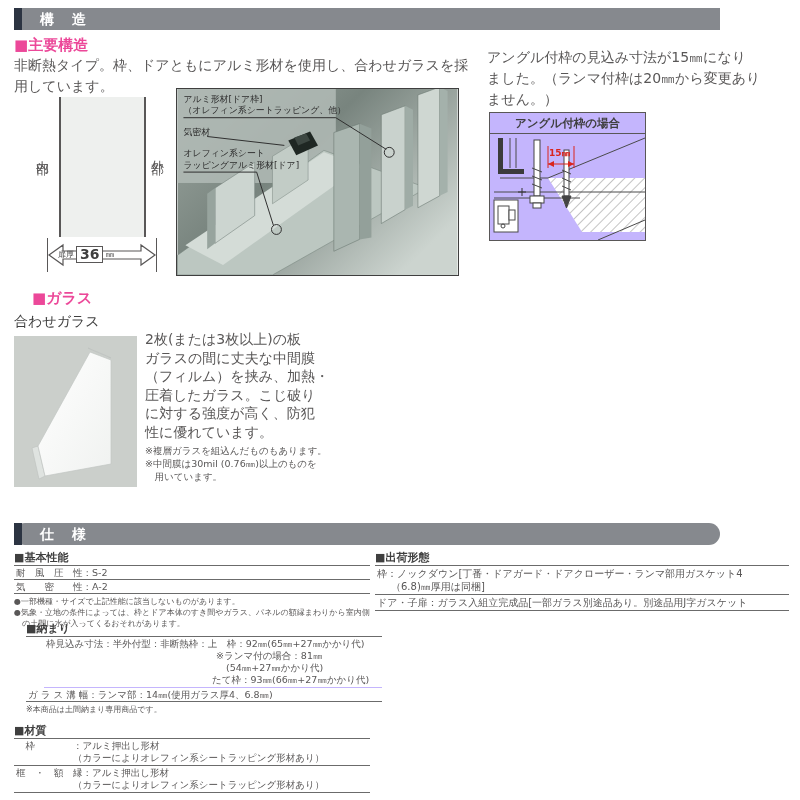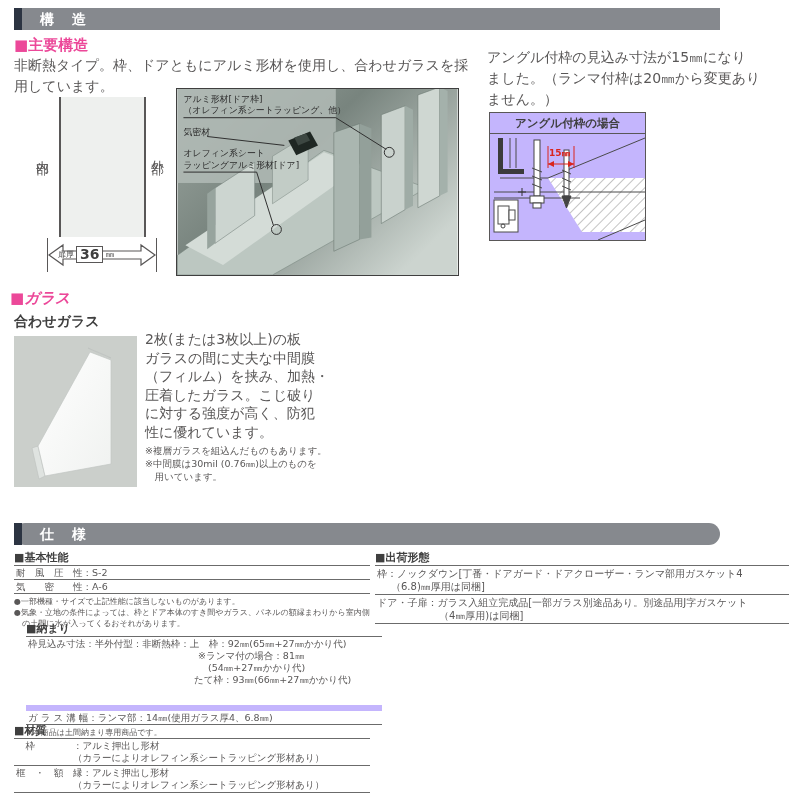--- a/index.html
+++ b/index.html
@@ -7,21 +7,21 @@
   .page { position:relative; width:800px; height:800px; background:#fff; overflow:hidden; }
   .abs { position:absolute; }
 
   
   .bar { position:absolute; left:14px; width:706px; height:22px; background:#86898e;
          color:#ffffff; font-weight:bold; font-size:14px; line-height:22px;
          padding-left:26px; box-sizing:border-box; letter-spacing:2px; }
   .bar::before { content:""; position:absolute; left:0; top:0; width:8px; height:22px; background:#2c3442; }
 
   .h-navy { color:#ec4899; font-weight:bold; font-size:15px; }
-  .sub-bold { color:#3f3f3f; font-weight:bold; font-size:14px;text-align:center; }
+  .sub-bold { color:#3f3f3f; font-weight:normal; font-size:14px;text-align:center; }
   .body-line { font-size:14px; line-height:21px; color:#595757; white-space:nowrap; }
   .glass-line { font-size:14px; line-height:18.5px; color:#595757; white-space:nowrap; }
   .glass-note { font-size:9.5px; line-height:13px; color:#595757; white-space:nowrap; }
 
   .v-label { writing-mode:vertical-rl; font-size:13px; color:#595757; letter-spacing:2px; }
 
   
   .door-fill { position:absolute; left:59px; top:97px; width:83px; height:140px;
                background:#eef0ee; border-left:2px solid #595757; border-right:2px solid #595757; }
   .guide { position:absolute; width:0; height:34px; border-left:1px solid #595757; }
@@ -195,21 +195,21 @@
         <line x1="58" y1="12" x2="58" y2="34" stroke="#d9251d" stroke-width="1"></line>
         <line x1="84" y1="12" x2="84" y2="34" stroke="#d9251d" stroke-width="1"></line>
         <line x1="58" y1="30" x2="84" y2="30" stroke="#d9251d" stroke-width="1"></line>
         <polygon points="58,30 64,27 64,33" fill="#d9251d"></polygon>
         <polygon points="84,30 78,27 78,33" fill="#d9251d"></polygon>
         <text x="59" y="22" font-size="9" font-weight="bold" fill="#d9251d">15㎜</text>
       </g>
     </svg>
   </div>
 
-  <div class="abs h-navy" style="left:10px; top:289px;font-style:italic;">■ガラス</div>
+  <div class="abs h-navy" style="left:32px; top:289px;">■ガラス</div>
   <div class="abs sub-bold" style="left:14px; top:313px;">合わせガラス</div>
 
   <svg class="glass-img" viewBox="0 0 123 151">
     <rect width="123" height="151" fill="#cbcfcb"></rect>
     <defs>
       <linearGradient id="glassG" x1="0" y1="0" x2="1" y2="1">
         <stop offset="0" stop-color="#ffffff"></stop>
         <stop offset="1" stop-color="#f0f2f0"></stop>
       </linearGradient>
     </defs>
@@ -231,29 +231,29 @@
     <div class="glass-note">　用いています。</div>
   </div>
 
   <div class="bar" style="top:523px;border-radius:11px;">
     <span>仕　様</span>
   </div>
 
   <div class="abs" style="left:14px; top:551px; width:356px;">
     <div class="spec-h">■基本性能</div>
     <div class="spec-row">耐　風　圧　性：S-2</div>
-    <div class="spec-row">気　　密　　性：A-6</div>
+    <div class="spec-row">気　　密　　性：A-2</div>
     <div class="spec-note">●一部機種・サイズで上記性能に該当しないものがあります。</div>
     <div class="spec-note" style="margin-top:0;">●気象・立地の条件によっては、枠とドア本体のすき間やガラス、パネルの額縁まわりから室内側</div>
     <div class="spec-note" style="margin-top:0;">　の土間に水が入ってくるおそれがあります。</div>
   </div>
 
   <div class="abs" style="left:26px; top:622px; width:356px;">
     <div class="spec-h">■納まり</div>
-    <div class="spec-row spec-row-nb" style="border-bottom:6px solid #c4b5fd; padding-bottom:19px;">
+    <div class="spec-row spec-row-nb" style="border-bottom:1px solid #c4b5fd; padding-bottom:1px;margin-left:18px;">
       <div class="spec-line">枠見込み寸法：半外付型：非断熱枠：上　枠：92㎜(65㎜+27㎜かかり代)</div>
       <div class="spec-line ind-a">※ランマ付の場合：81㎜</div>
       <div class="spec-line ind-b">(54㎜+27㎜かかり代)</div>
       <div class="spec-line ind-c">たて枠：93㎜(66㎜+27㎜かかり代)</div>
     </div>
     <div class="spec-row">ガ ラ ス 溝 幅：ランマ部：14㎜(使用ガラス厚4、6.8㎜)</div>
     <div class="spec-note">※本商品は土間納まり専用商品です。</div>
   </div>
 
   <div class="abs" style="left:14px; top:724px; width:356px;">
@@ -269,17 +269,16 @@
   </div>
 
   <div class="abs" style="left:375px; top:551px; width:414px;">
     <div class="spec-h">■出荷形態</div>
     <div class="r-row">
       <div>枠：ノックダウン[丁番・ドアガード・ドアクローザー・ランマ部用ガスケット4</div>
       <div class="ind-d">（6.8)㎜厚用は同梱]</div>
     </div>
     <div class="r-row">
       <div>ドア・子扉：ガラス入組立完成品[一部ガラス別途品あり。別途品用J字ガスケット</div>
-      <div class="ind-e">（4㎜厚用)は同梱]</div>
     </div>
   </div>
 
 </div>
 
 </body></html>

